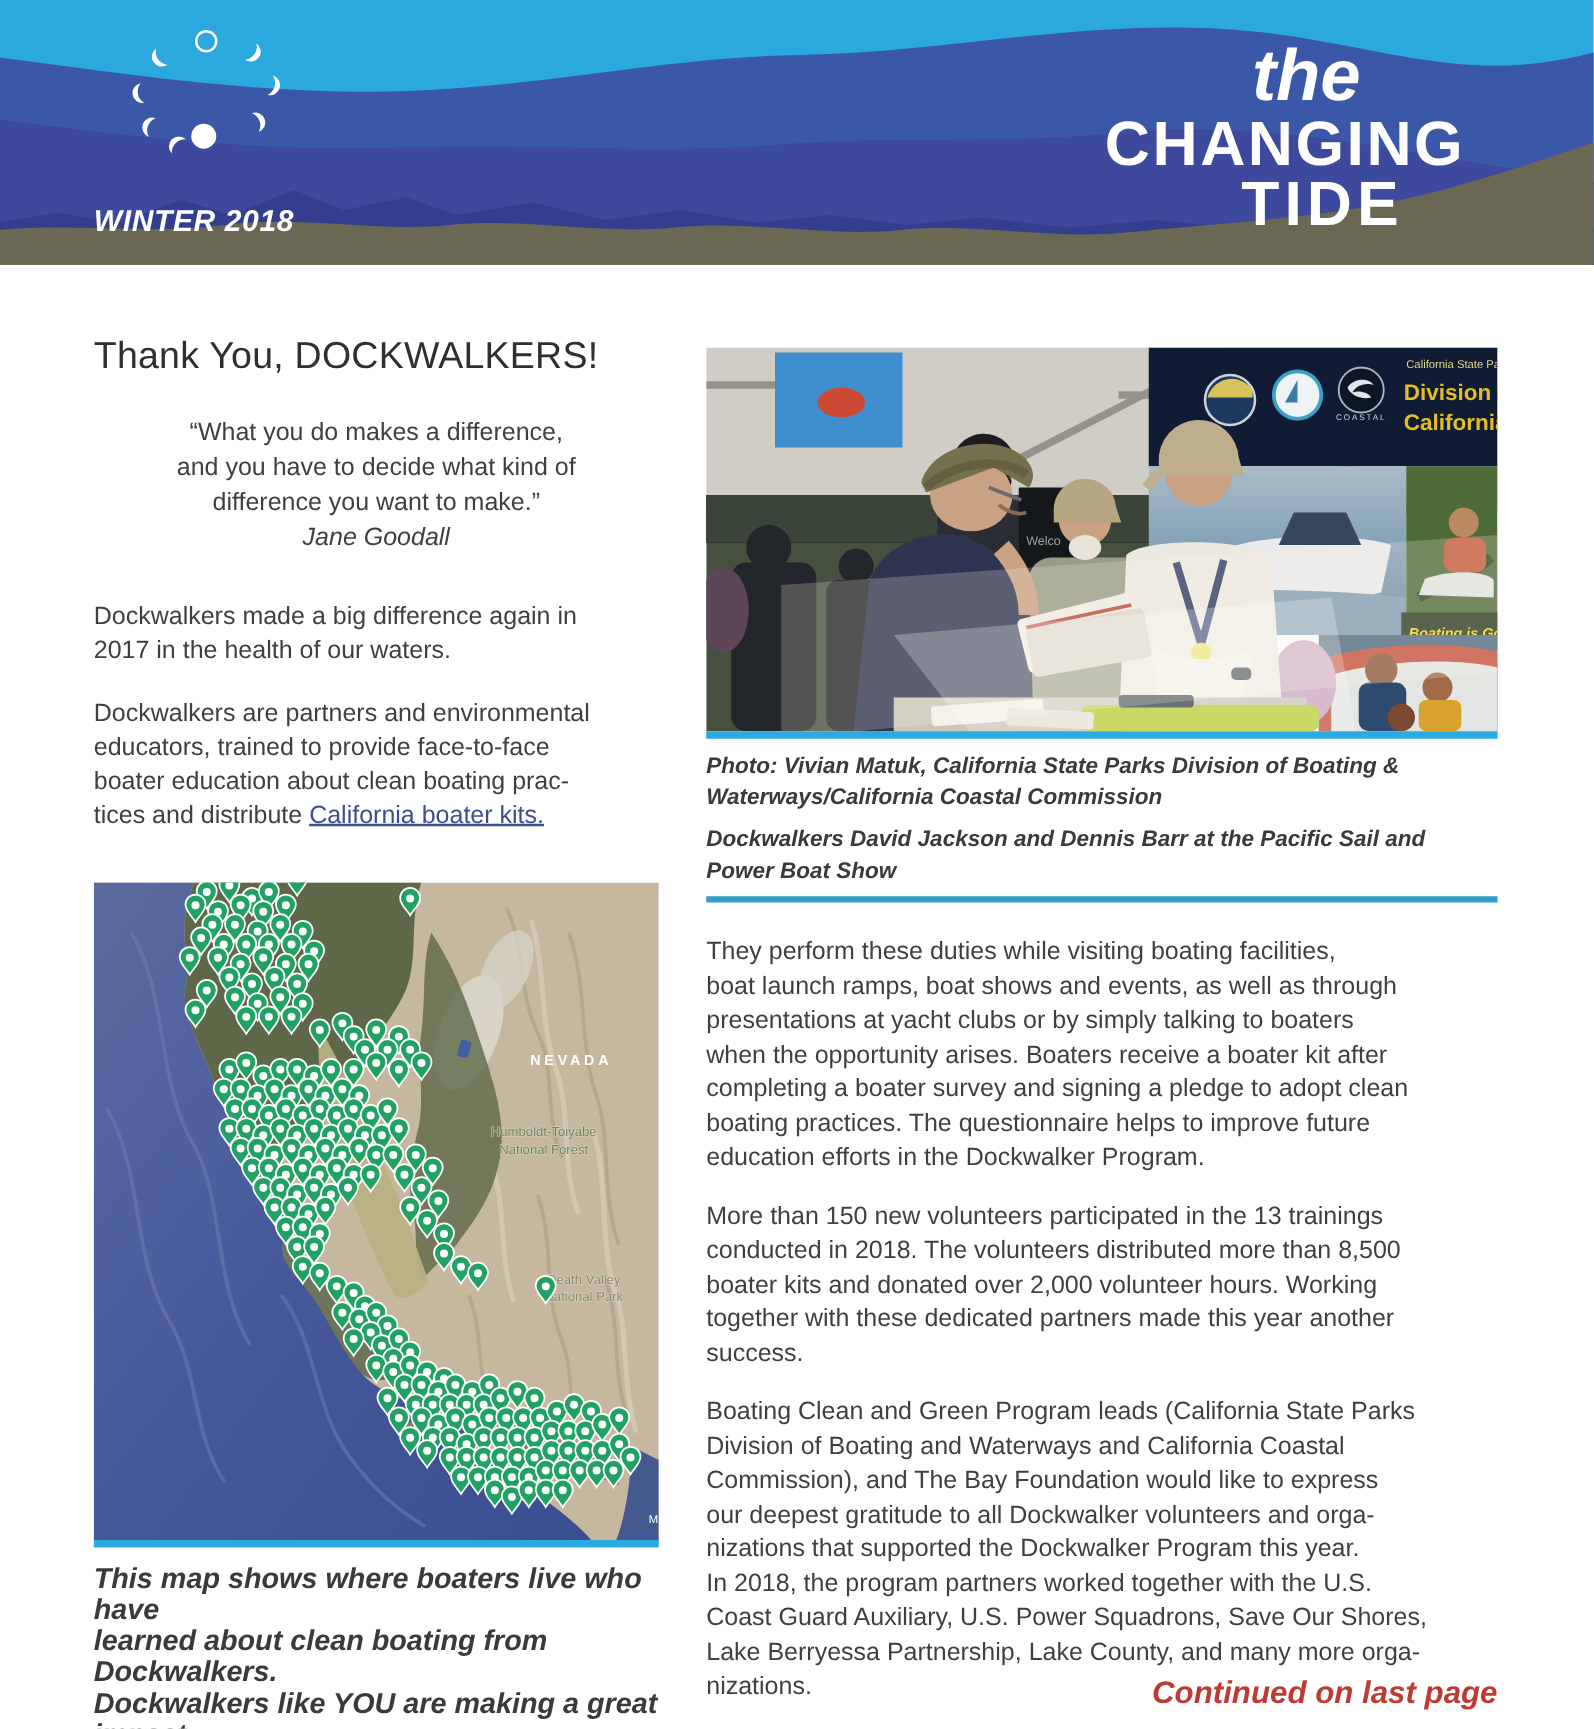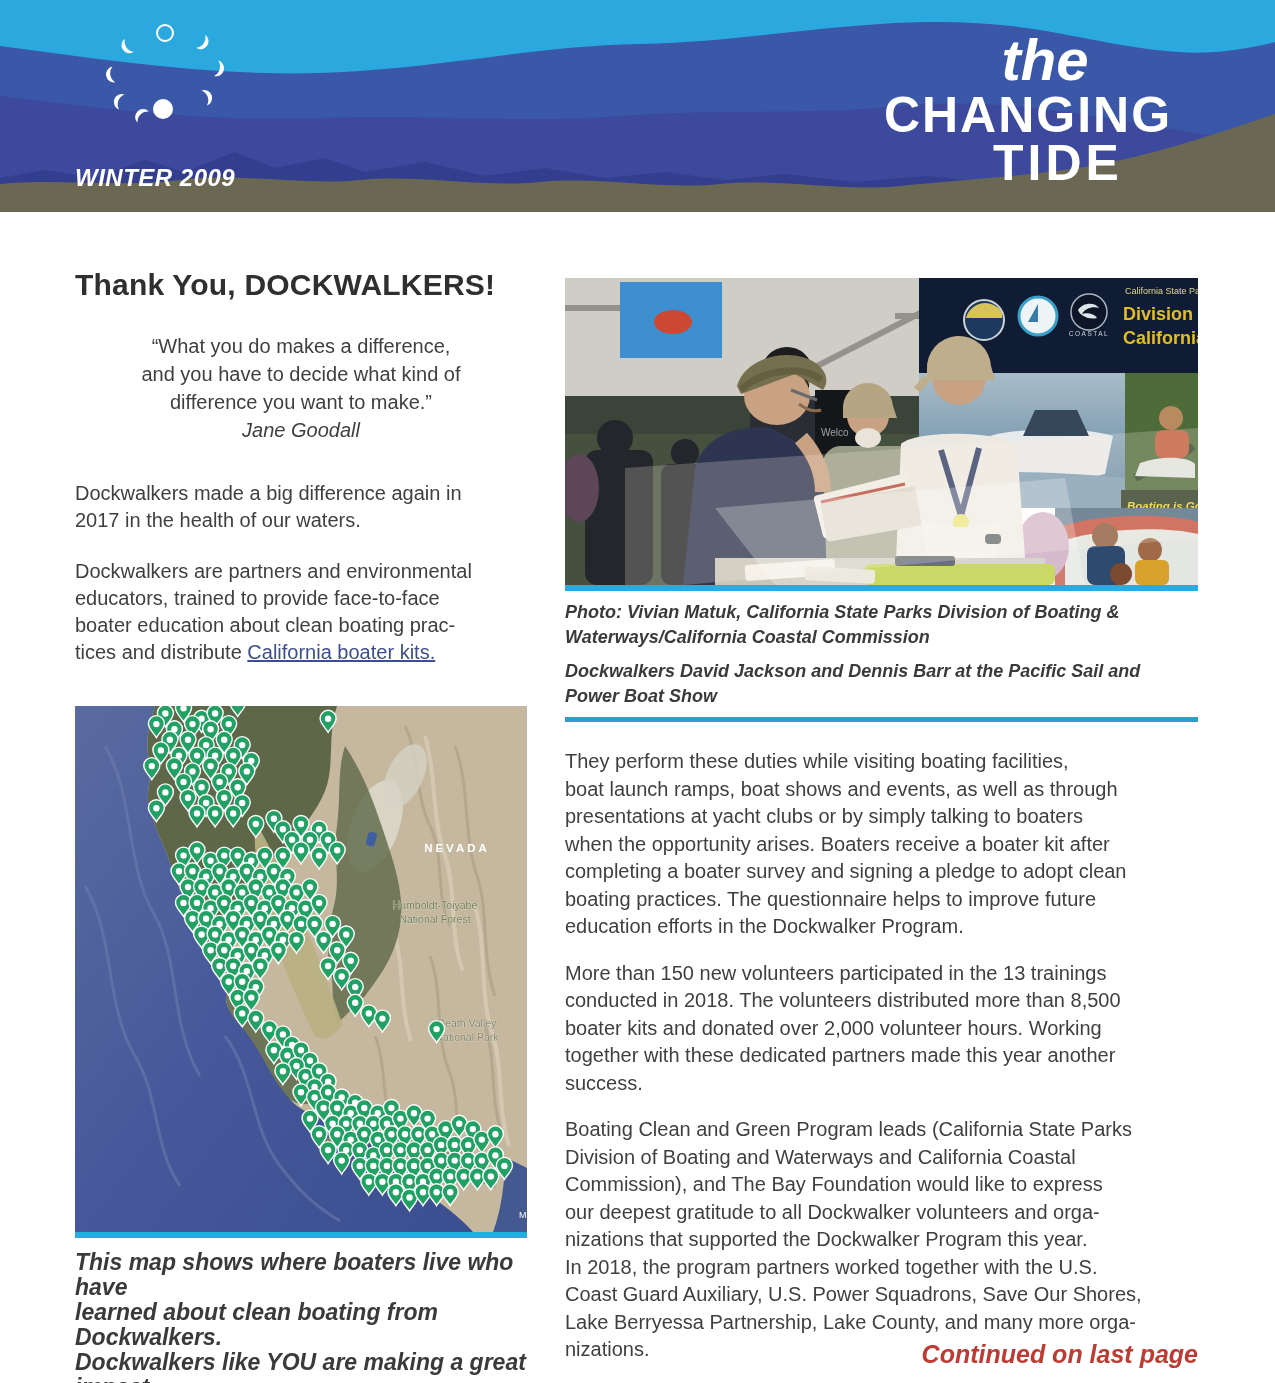--- a/index.html
+++ b/index.html
@@ -9,21 +9,21 @@
     font-family:"Liberation Sans", sans-serif;
   }
   .masthead { position:absolute; top:0; left:0; width:1275px; height:276px; }
   .masthead svg { display:block; }
   .issue-label {
     position:absolute; left:75px; top:164px; z-index:3;
     font-size:24px; font-weight:bold; font-style:italic; color:#ffffff; letter-spacing:.5px;
   }
   .col-left  { position:absolute; left:75px;  top:268px; width:452px; }
   .col-right { position:absolute; left:565px; top:278px; width:633px; }
-  h1.page-title { margin:0 0 30px 0; font-size:30px; font-weight:bold; color:#2f2f31; letter-spacing:.2px; }
+  h1.page-title { margin:0 0 30px 0; font-size:30px; font-weight:normal; color:#2f2f31; letter-spacing:.2px; }
   .pre { white-space:pre-line; }
   .quote-block { text-align:center; font-size:20px; line-height:28px; margin:0 0 36px 0; }
   .quote-attr { font-style:italic; }
   .para { font-size:20px; line-height:27px; margin:0 0 24px 0; }
   .para:last-of-type { margin-bottom:0; }
   a.inline-link { color:#3e4d8f; text-decoration:underline; cursor:pointer; }
   .map-figure { margin-top:40px; }
   .map-figure svg { display:block; }
   .cyan-strip { height:6px; background:#29abe2; }
   .map-caption { margin:12px 0 6px 0; font-size:23px; line-height:25px; font-weight:bold; font-style:italic; color:#3a3a3c; }
@@ -64,21 +64,21 @@
       <use href="#cres" transform="translate(-24,40) rotate(45)"></use>
       <circle cx="-2" cy="34" r="10" fill="#ffffff"></circle>
     </g>
 
     <g fill="#ffffff" font-family="Liberation Sans, sans-serif" text-anchor="middle">
       <text x="1045" y="80" font-size="58" font-weight="bold" font-style="italic">the</text>
       <text x="1028" y="132" font-size="50" font-weight="bold" letter-spacing="2">CHANGING</text>
       <text x="1058" y="180" font-size="50" font-weight="bold" letter-spacing="4">TIDE</text>
     </g>
   </svg>
-  <div class="issue-label">WINTER 2009</div>
+  <div class="issue-label">WINTER 2018</div>
 </header>
 
 <section class="col-left">
   <h1 class="page-title">Thank You, DOCKWALKERS!</h1>
 
   <div class="quote-block">
     <div class="pre">“What you do makes a difference,
 and you have to decide what kind of
 difference you want to make.”</div>
     <div class="quote-attr">Jane Goodall</div>

